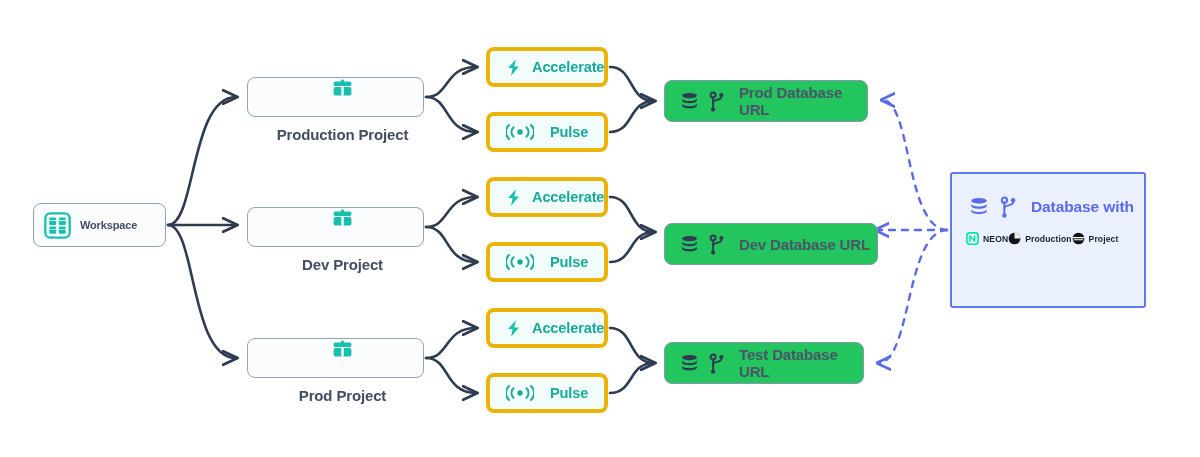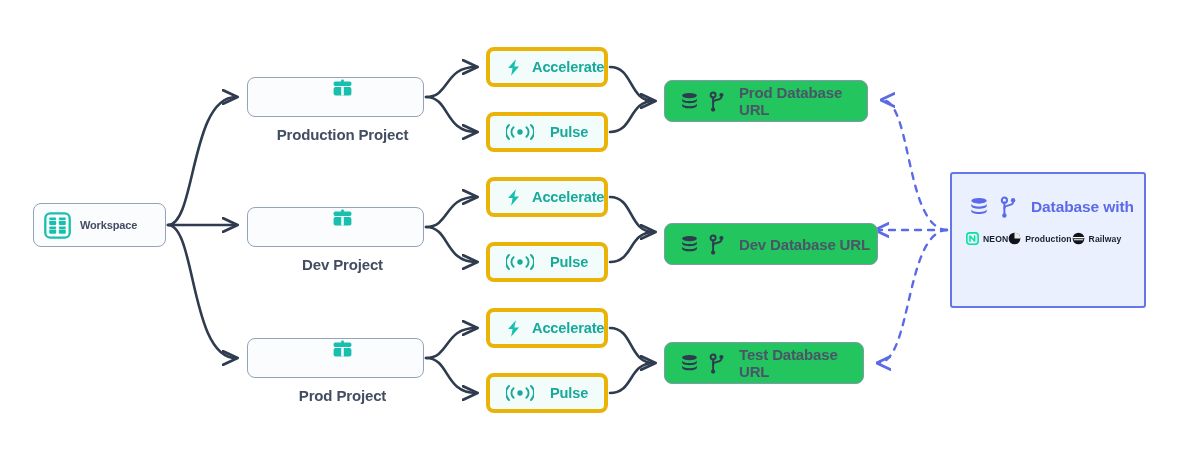--- a/index.html
+++ b/index.html
@@ -473,18 +473,18 @@
       </span>
 
       <span class="logo">
         <span class="icon">
           <svg width="13" height="13" viewBox="0 0 14 14">
             <circle cx="7" cy="7" r="6.3" fill="#10131a"></circle>
             <path d="M1.4 6.0 L12.6 6.0" stroke="#ffffff" stroke-width="1.25" stroke-linecap="round"></path>
             <path d="M2.4 8.3 L11.6 8.3" stroke="#ffffff" stroke-width="1.25" stroke-linecap="round"></path>
           </svg>
         </span>
-        <span class="logo-text">Railway</span>
+        <span class="logo-text">Project</span>
       </span>
     </div>
   </div>
 
 </div>
 
 </body></html>

